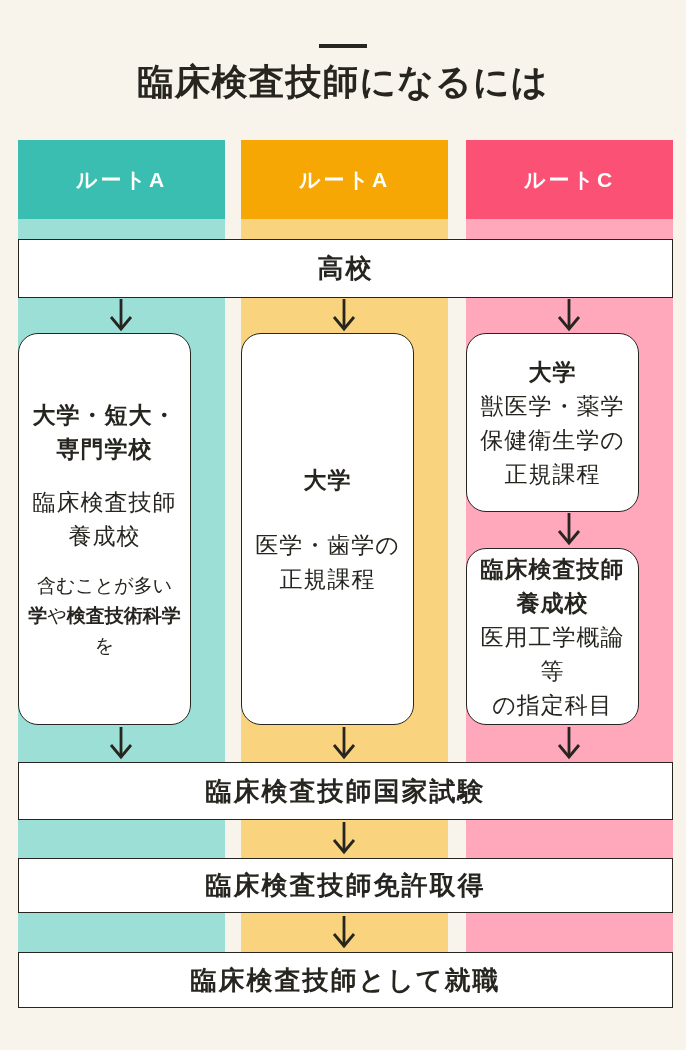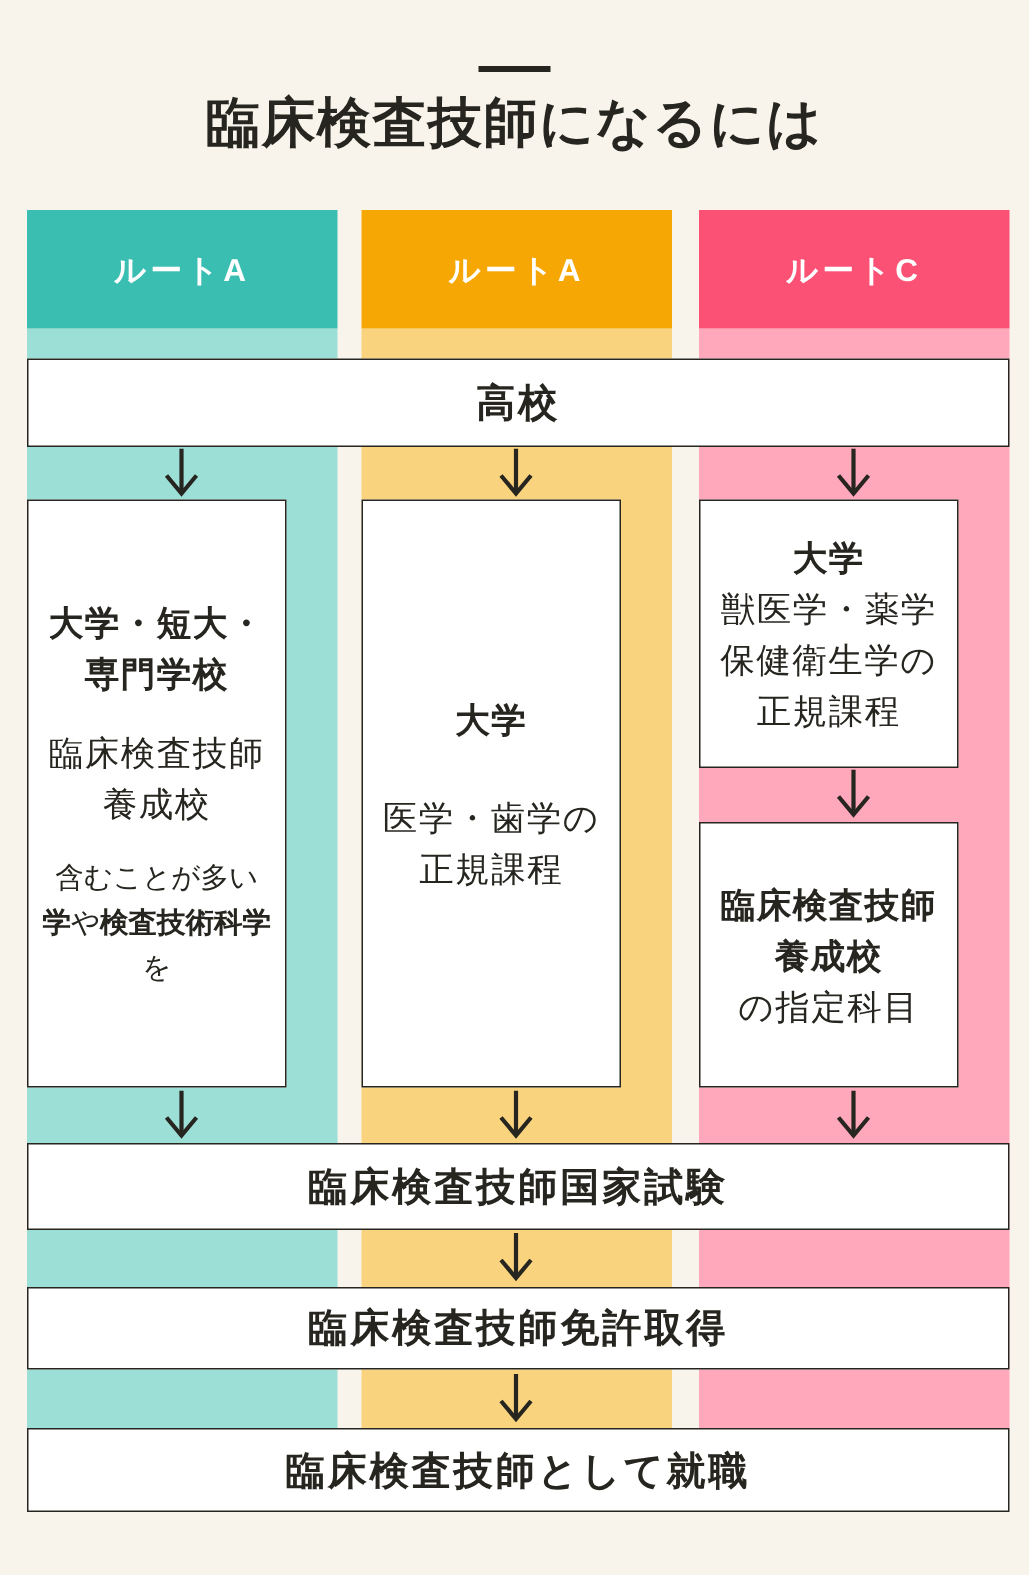--- a/index.html
+++ b/index.html
@@ -54,21 +54,21 @@
     text-align:center;
   }
   .band{
     left:18px;width:655px;
     font-size:26px;font-weight:700;letter-spacing:2px;
   }
   .box-highschool{top:239px;height:59px;}
   .box-exam{top:762px;height:58px;}
   .box-license{top:858px;height:55px;}
   .box-employment{top:952px;height:56px;}
-  .route-box{width:173px;padding:16px 4px;}
+  .route-box{width:173px;padding:16px 4px;border-radius:20px;}
   .box-route-a{left:18px;top:333px;height:392px;}
   .box-route-b{left:241px;top:333px;height:392px;}
   .box-route-c1{left:466px;top:333px;height:179px;}
   .box-route-c2{left:466px;top:548px;height:177px;}
   .bx-heading{font-size:23px;font-weight:700;line-height:34px;letter-spacing:1px;}
   .bx-body{font-size:23px;font-weight:400;line-height:34px;letter-spacing:1px;}
   .gap-lg{margin-top:19px;}
   .gap-md{margin-top:31px;}
   .bx-note{font-size:19px;font-weight:400;line-height:30px;margin-top:18px;letter-spacing:0;}
   .arrow{position:absolute;width:26px;height:33px;}
@@ -170,20 +170,21 @@
         <polyline points="3,18 13,30 23,18" fill="none" stroke="#26251F" stroke-width="2.8"></polyline>
       </svg>
   </div>
 
   <div class="wbox route-box box-route-c2">
     <div class="bx-heading">
       <div>臨床検査技師</div>
       <div>養成校</div>
     </div>
     <div class="bx-body">
+      <div>医用工学概論等</div>
       <div>の指定科目</div>
     </div>
   </div>
 
   <div class="arrow arr-r2a">
     <svg viewBox="0 0 26 33">
         <line x1="13" y1="0" x2="13" y2="28" stroke="#26251F" stroke-width="2.8"></line>
         <polyline points="3,18 13,30 23,18" fill="none" stroke="#26251F" stroke-width="2.8"></polyline>
       </svg>
   </div>

